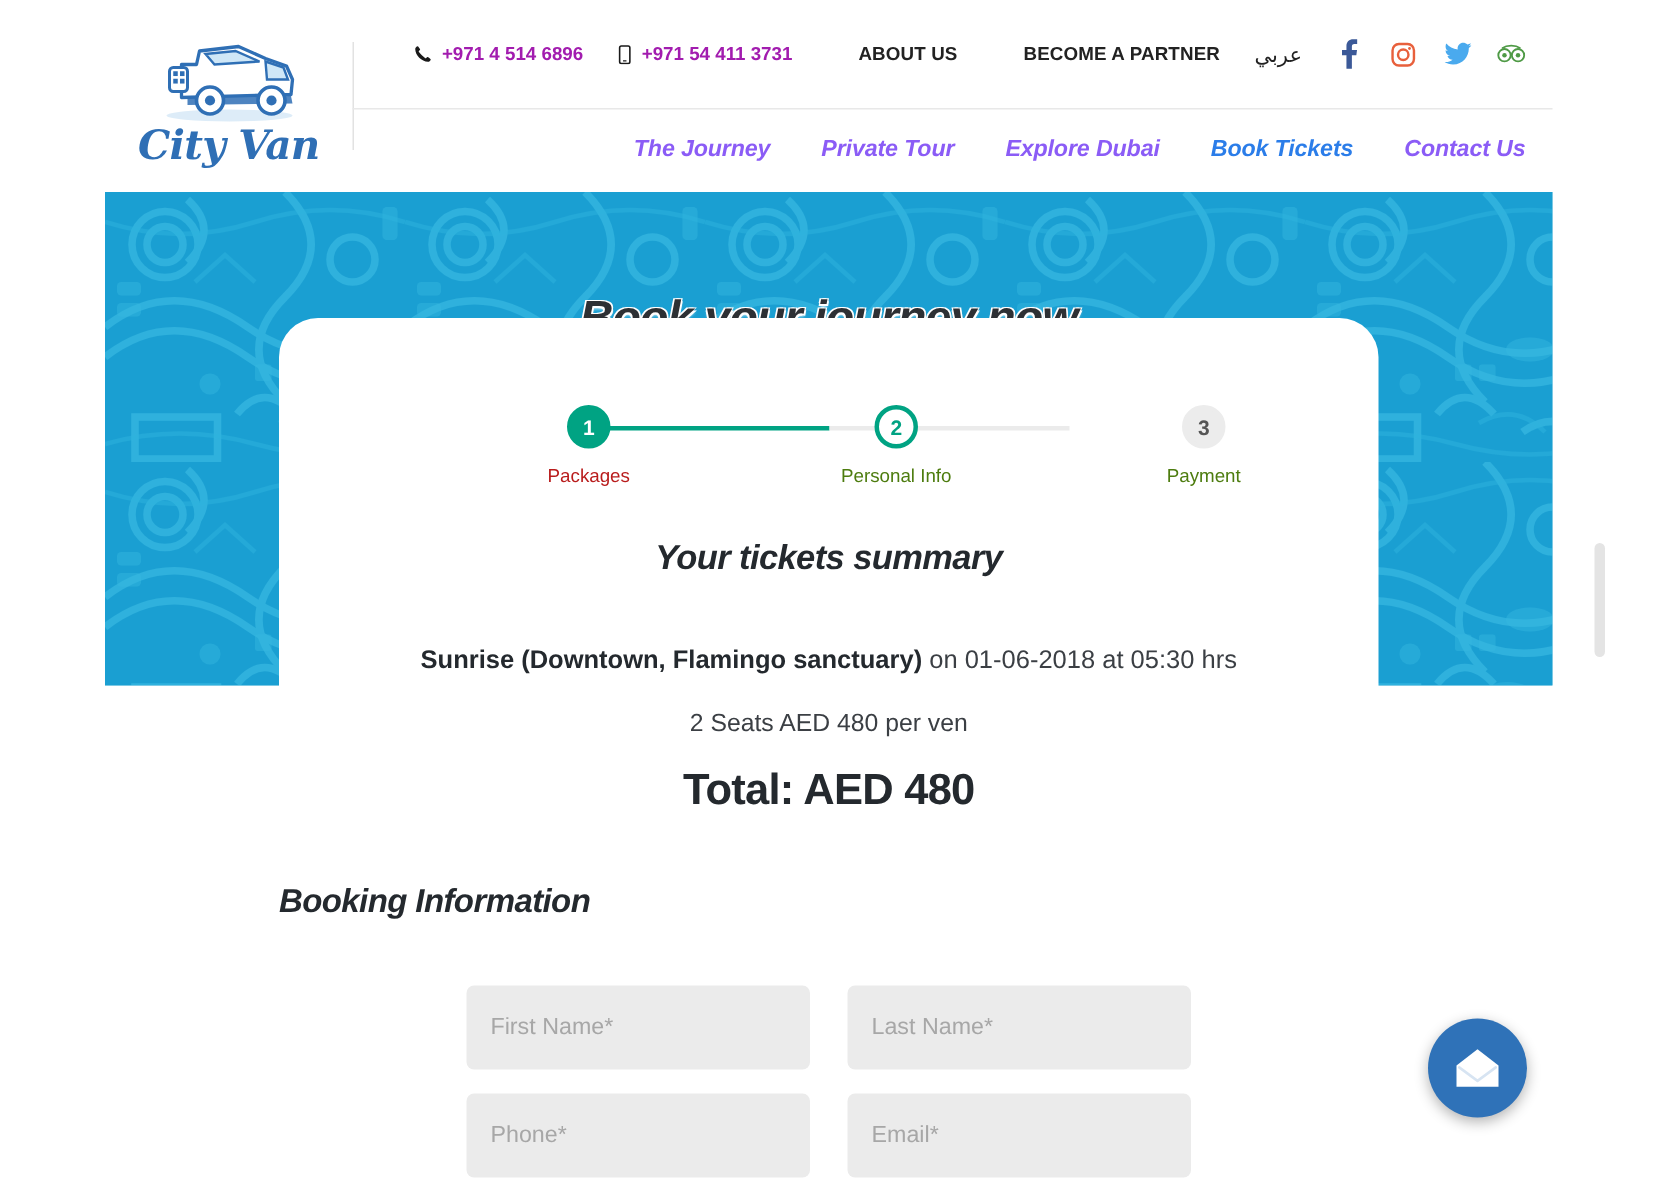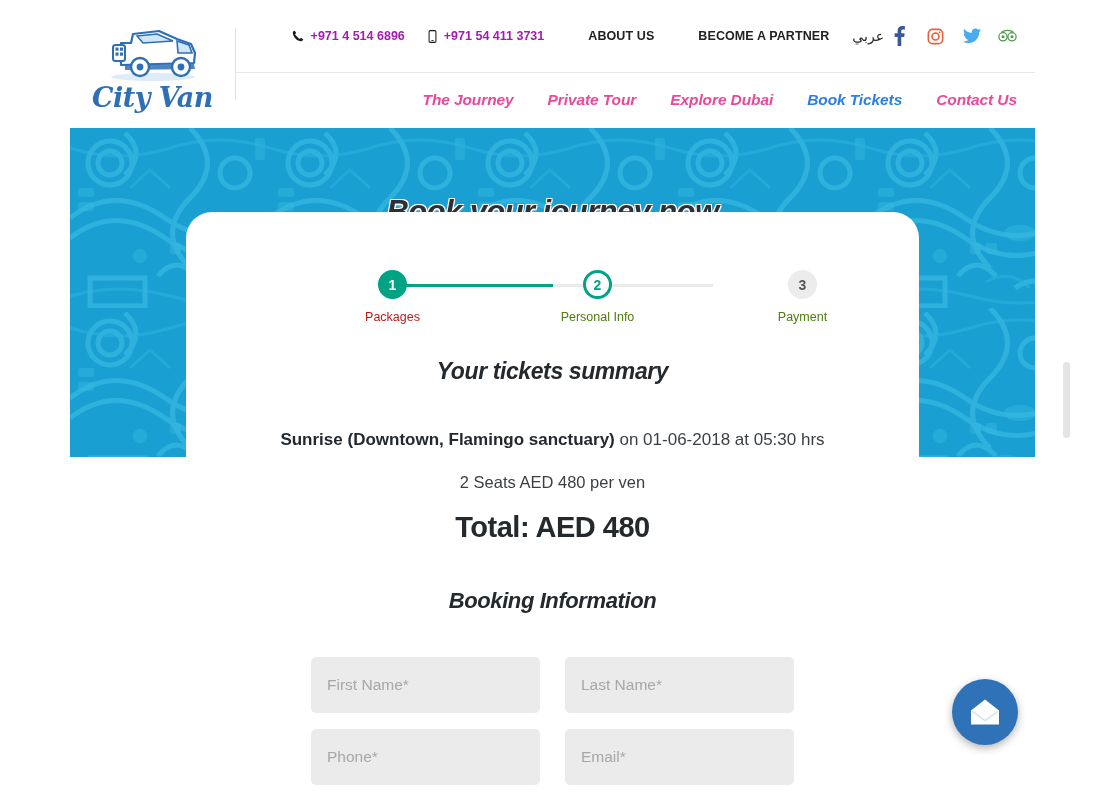--- a/index.html
+++ b/index.html
@@ -100,21 +100,21 @@
     color: #222222;
     letter-spacing: 0.1px;
     margin-right: 23px;
     white-space: nowrap;
     text-decoration: none;
     margin-left: 21px;
   }
   .tb-ar {
     font-size: 14px;
     color: #222222;
-    margin-right: 6px;
+    margin-right: 22px;
     white-space: nowrap;
     direction: rtl;
   }
   .tb-social {
     margin-right: 17px;
     display: flex;
     align-items: center;
     justify-content: center;
     width: 19px;
     height: 22px;
@@ -130,21 +130,21 @@
     height: 56px;
     display: flex;
     align-items: center;
     justify-content: flex-end;
     padding-right: 18px;
   }
   .nav-item {
     font-size: 15.5px;
     font-weight: bold;
     font-style: italic;
-    color: #ec4899;
+    color: #8b5cf6;
     margin-left: 34px;
     white-space: nowrap;
     text-decoration: none;
     letter-spacing: -0.1px;
   }
   .nav-item.active { color: #2b7de9; }
 
   
   #hero {
     position: absolute;
@@ -275,21 +275,20 @@
     margin-top: 19px;
     text-align: center;
     font-size: 29px;
     font-weight: bold;
     color: #24292e;
     letter-spacing: -0.5px;
   }
 
   #booking-title {
     margin-top: 44px;
-    text-align: center;
     font-size: 22px;
     font-weight: bold;
     font-style: italic;
     color: #24292e;
     letter-spacing: -0.4px;
   }
 
   
   #booking-form {
     margin: 43px auto 0;

